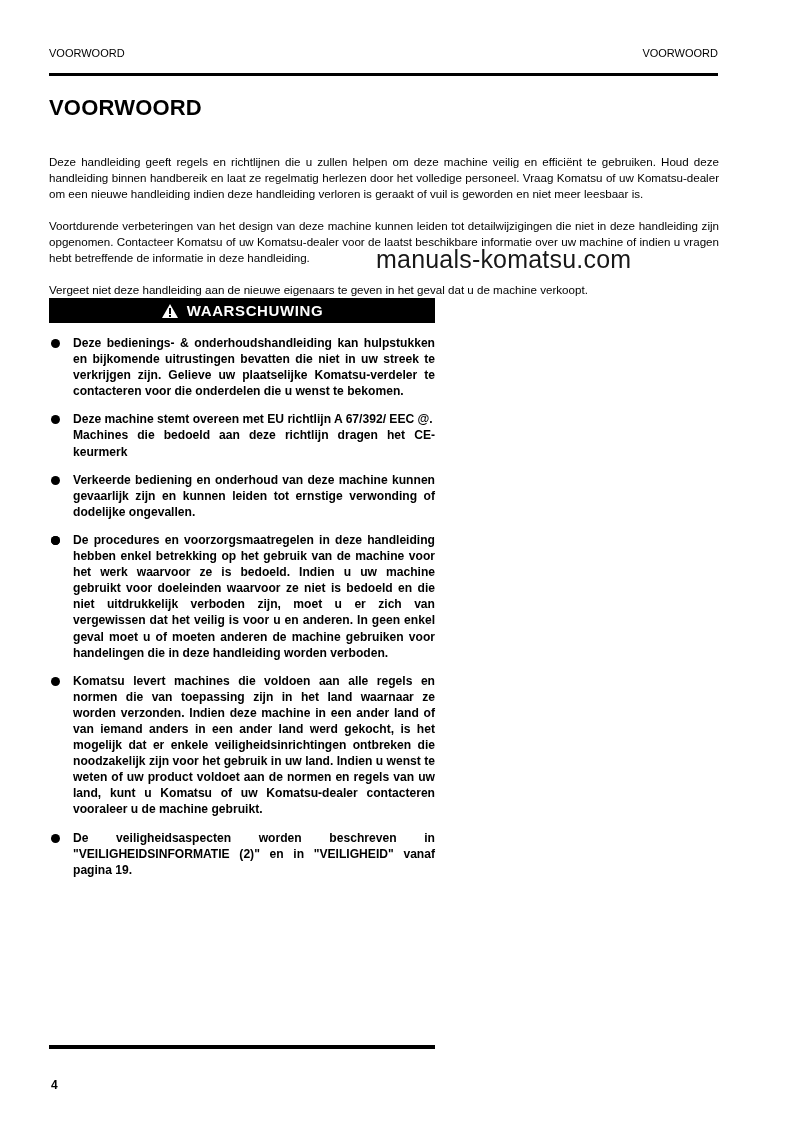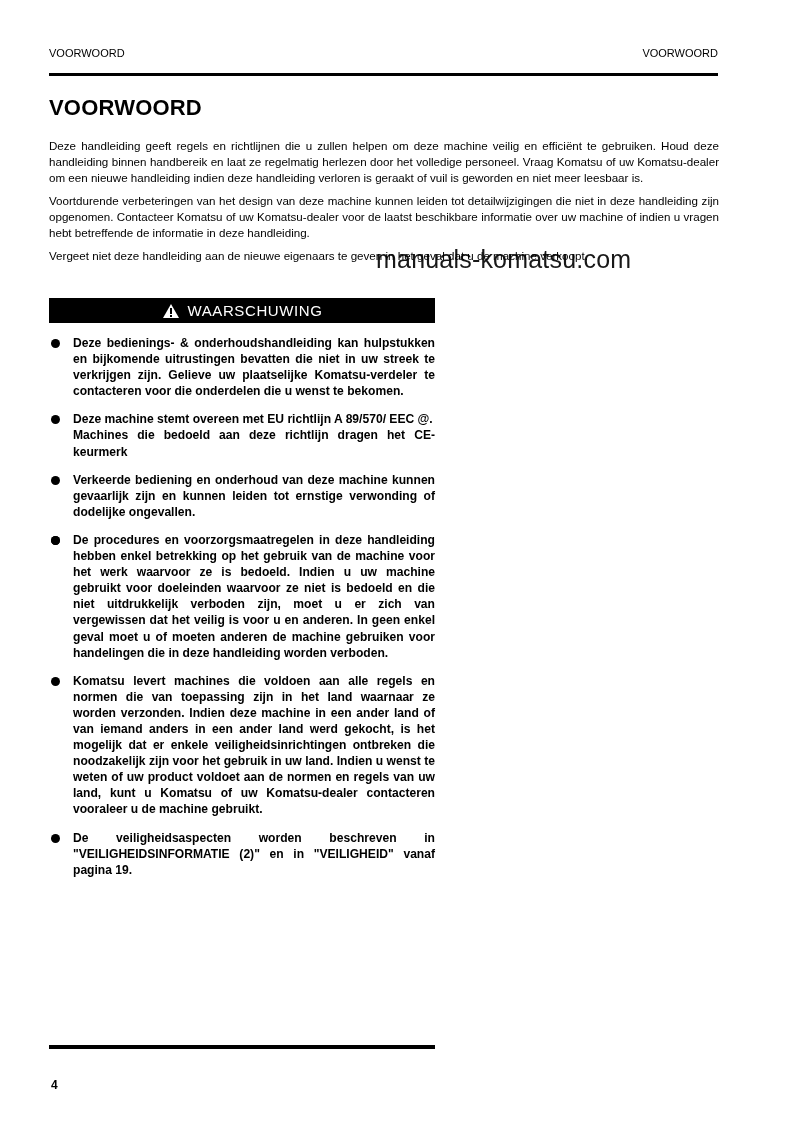--- a/index.html
+++ b/index.html
@@ -4,24 +4,24 @@
 <style>
   html, body { margin: 0; padding: 0; background: #ffffff; }
   body { width: 793px; height: 1123px; position: relative; overflow: hidden;
          font-family: "Liberation Sans", sans-serif; color: #000; }
   .running-head { position: absolute; top: 47px; font-size: 11px; letter-spacing: 0; }
   .rh-left { left: 49px; }
   .rh-right { right: 75px; }
   .head-rule { position: absolute; left: 49px; top: 73px; width: 669px; height: 3px; background: #000; }
   .page-title { position: absolute; left: 49px; top: 95px; margin: 0; font-size: 22px; font-weight: bold; letter-spacing: 0.2px; }
   .intro { position: absolute; left: 49px; top: 138px; width: 670px; font-size: 11.6px; line-height: 16px; }
-  .intro p { margin: 0 0 7px 0; text-align: justify; }
+  .intro p { margin: 16px 0 7px 0; text-align: justify; }
   .watermark { position: absolute; left: 376px; top: 245px; font-size: 25px; color: #000; letter-spacing: 0.2px; opacity: 0.9; pointer-events: none; white-space: nowrap; }
   .warn-box { position: absolute; left: 49px; top: 298px; width: 386px; }
-  .warn-header { background: #000; color: #fff; height: 25px; display: flex; align-items: center; justify-content: center; font-size: 15px; font-weight: normal; letter-spacing: 0.6px; }
+  .warn-header { background: #000; color: #fff; height: 25px; display: flex; align-items: center; justify-content: center; font-size: 15px; font-weight: bold; letter-spacing: 0.6px; }
   .warn-header svg { margin-right: 8px; }
   .warn-list { list-style: none; margin: 0; padding: 0; margin-top: 7px; }
   .warn-item { position: relative; padding-left: 24px; font-size: 12.1px; font-weight: bold; line-height: 16.1px; margin-bottom: 7px; text-align: justify; margin-top: 12px; }
   .warn-item .bullet { position: absolute; left: 2px; top: 4px; width: 9px; height: 9px; border-radius: 50%; background: #000; }
   .warn-item .line2 { display: block; }
   .bottom-rule { position: absolute; left: 49px; top: 1045px; width: 386px; height: 4px; background: #000; }
   .page-number { position: absolute; left: 51px; top: 1078px; font-size: 12px; font-weight: bold; }
 </style>
 </head>
 <body>
@@ -44,21 +44,21 @@
   <div class="warn-header">
     <svg width="18" height="16" viewBox="0 0 18 16">
       <polygon points="9,1 17,15 1,15" fill="#fff"></polygon>
       <rect x="8" y="5" width="2" height="6" fill="#000"></rect>
       <rect x="8" y="12" width="2" height="2" fill="#000"></rect>
     </svg>
     <span>WAARSCHUWING</span>
   </div>
   <ul class="warn-list">
     <li class="warn-item"><span class="bullet"></span><span>Deze bedienings- &amp; onderhoudshandleiding kan hulpstukken en bijkomende uitrustingen bevatten die niet in uw streek te verkrijgen zijn. Gelieve uw plaatselijke Komatsu-verdeler te contacteren voor die onderdelen die u wenst te bekomen.</span></li>
-    <li class="warn-item"><span class="bullet"></span><span>Deze machine stemt overeen met EU richtlijn A 89/570/ EEC @.</span><span class="line2">Machines die bedoeld aan deze richtlijn dragen het CE-keurmerk</span></li>
+    <li class="warn-item"><span class="bullet"></span><span>Deze machine stemt overeen met EU richtlijn A 67/392/ EEC @.</span><span class="line2">Machines die bedoeld aan deze richtlijn dragen het CE-keurmerk</span></li>
     <li class="warn-item"><span class="bullet"></span><span>Verkeerde bediening en onderhoud van deze machine kunnen gevaarlijk zijn en kunnen leiden tot ernstige verwonding of dodelijke ongevallen.</span></li>
     <li class="warn-item"><span class="bullet"></span></li>
     <li class="warn-item"><span class="bullet"></span><span>De procedures en voorzorgsmaatregelen in deze handleiding hebben enkel betrekking op het gebruik van de machine voor het werk waarvoor ze is bedoeld. Indien u uw machine gebruikt voor doeleinden waarvoor ze niet is bedoeld en die niet uitdrukkelijk verboden zijn, moet u er zich van vergewissen dat het veilig is voor u en anderen. In geen enkel geval moet u of moeten anderen de machine gebruiken voor handelingen die in deze handleiding worden verboden.</span></li>
     <li class="warn-item"><span class="bullet"></span><span>Komatsu levert machines die voldoen aan alle regels en normen die van toepassing zijn in het land waarnaar ze worden verzonden. Indien deze machine in een ander land of van iemand anders in een ander land werd gekocht, is het mogelijk dat er enkele veiligheidsinrichtingen ontbreken die noodzakelijk zijn voor het gebruik in uw land. Indien u wenst te weten of uw product voldoet aan de normen en regels van uw land, kunt u Komatsu of uw Komatsu-dealer contacteren vooraleer u de machine gebruikt.</span></li>
     <li class="warn-item"><span class="bullet"></span><span>De veiligheidsaspecten worden beschreven in "VEILIGHEIDSINFORMATIE (2)" en in "VEILIGHEID" vanaf pagina 19.</span></li>
   </ul>
 </div>
 
 <div class="bottom-rule"></div>
 <div class="page-number">4</div>

